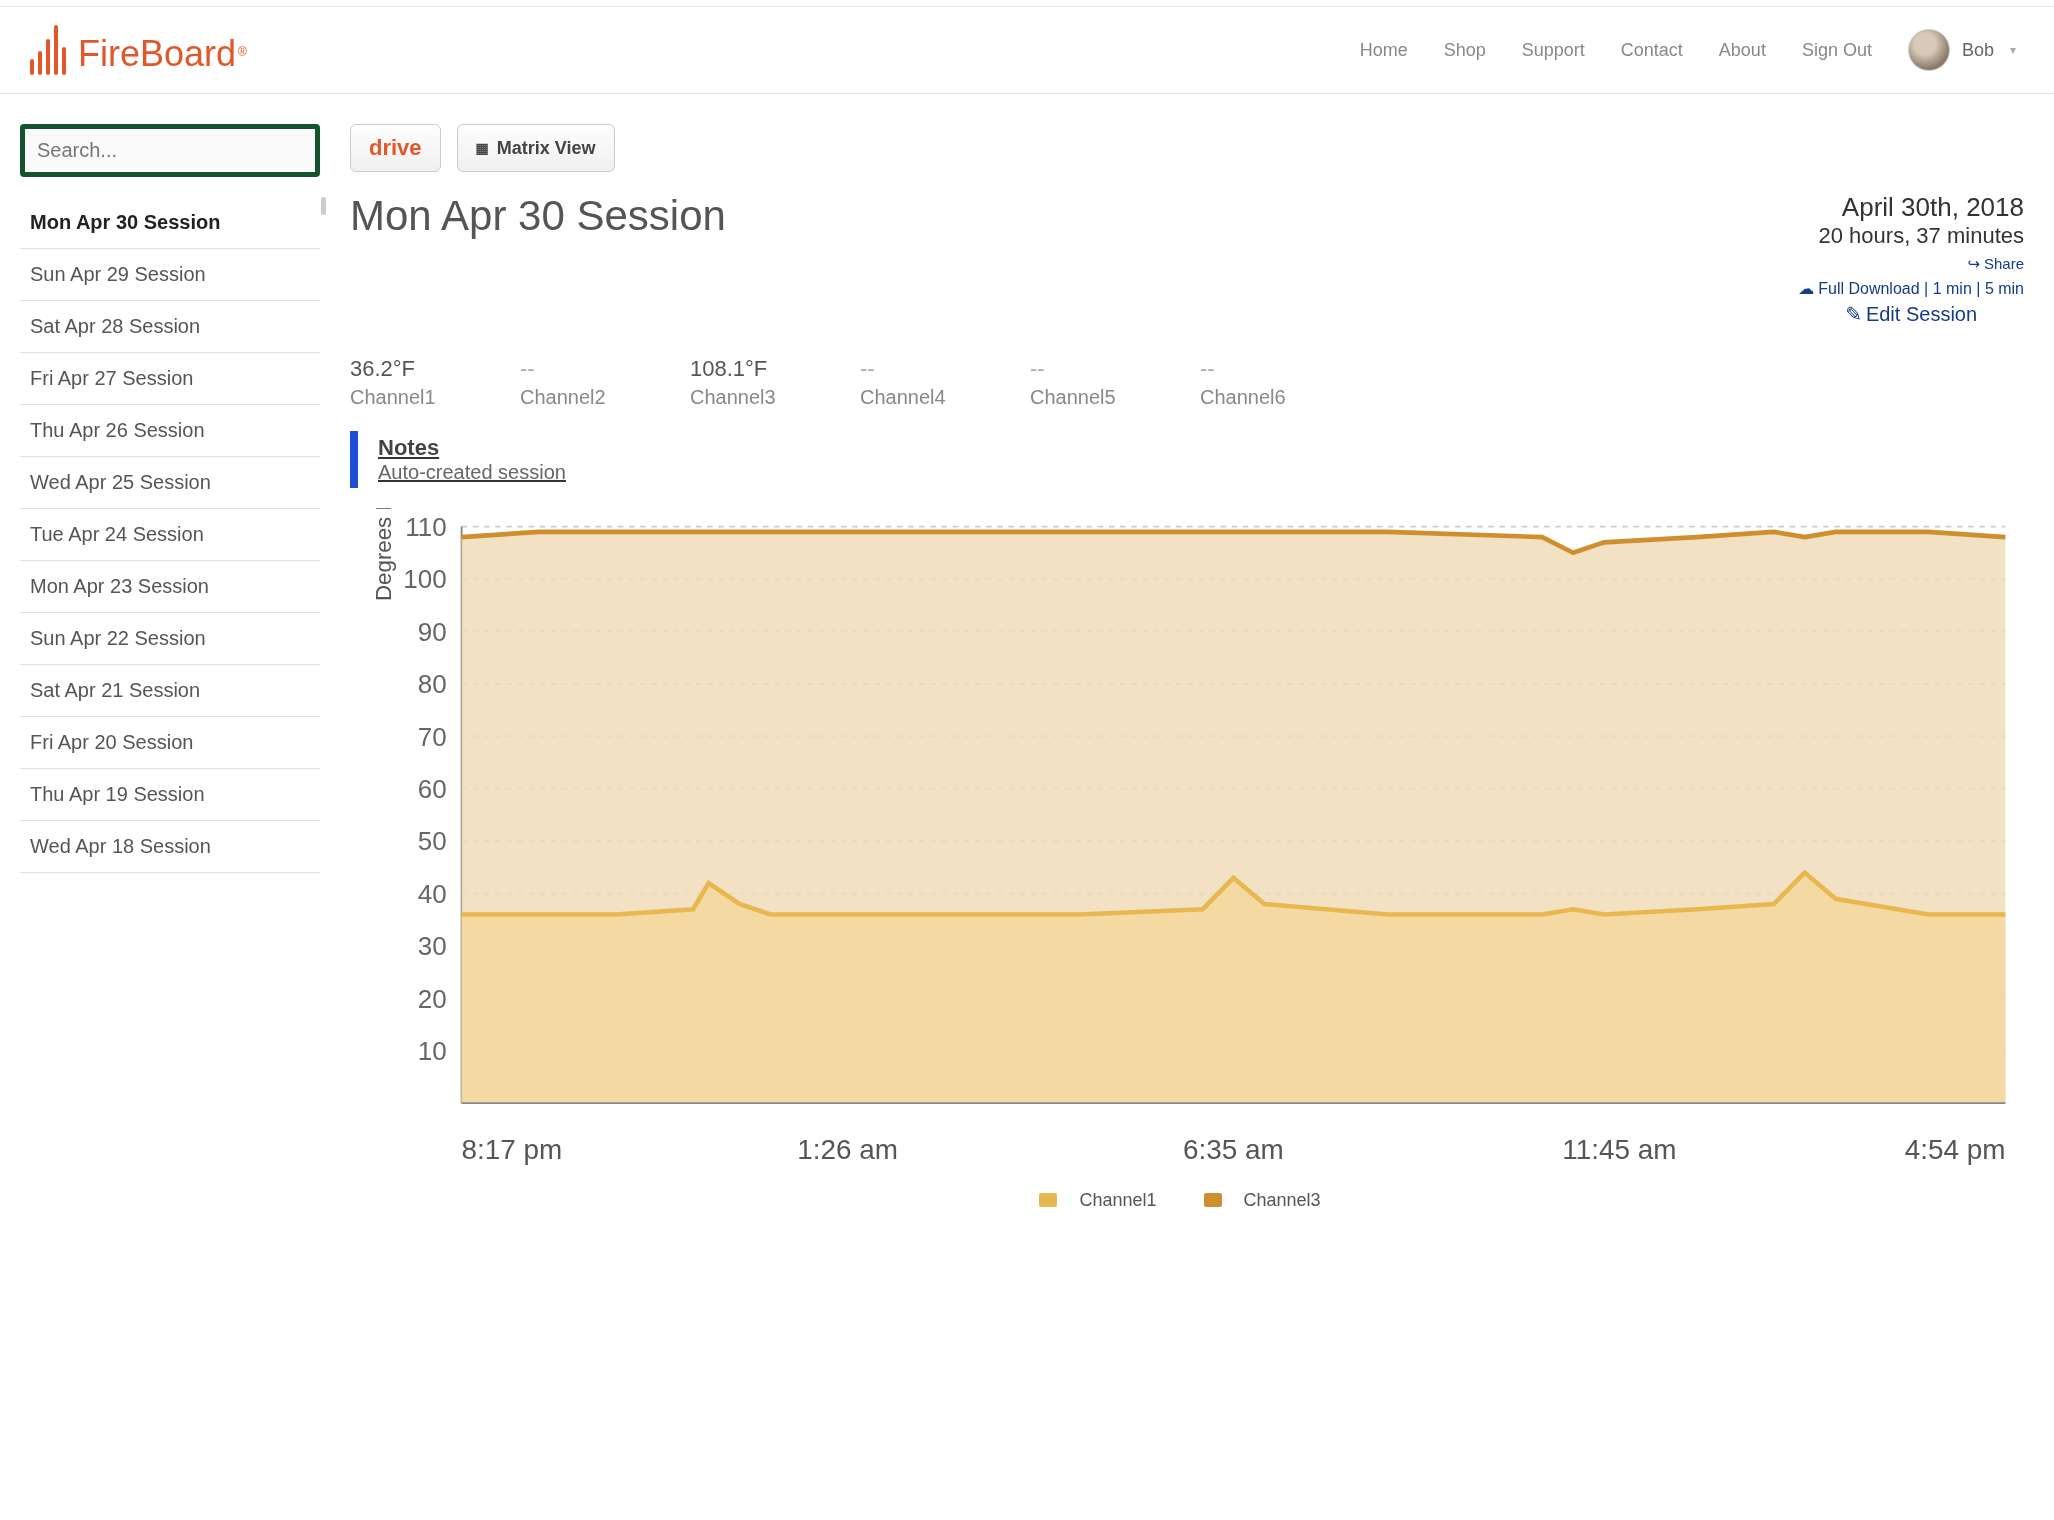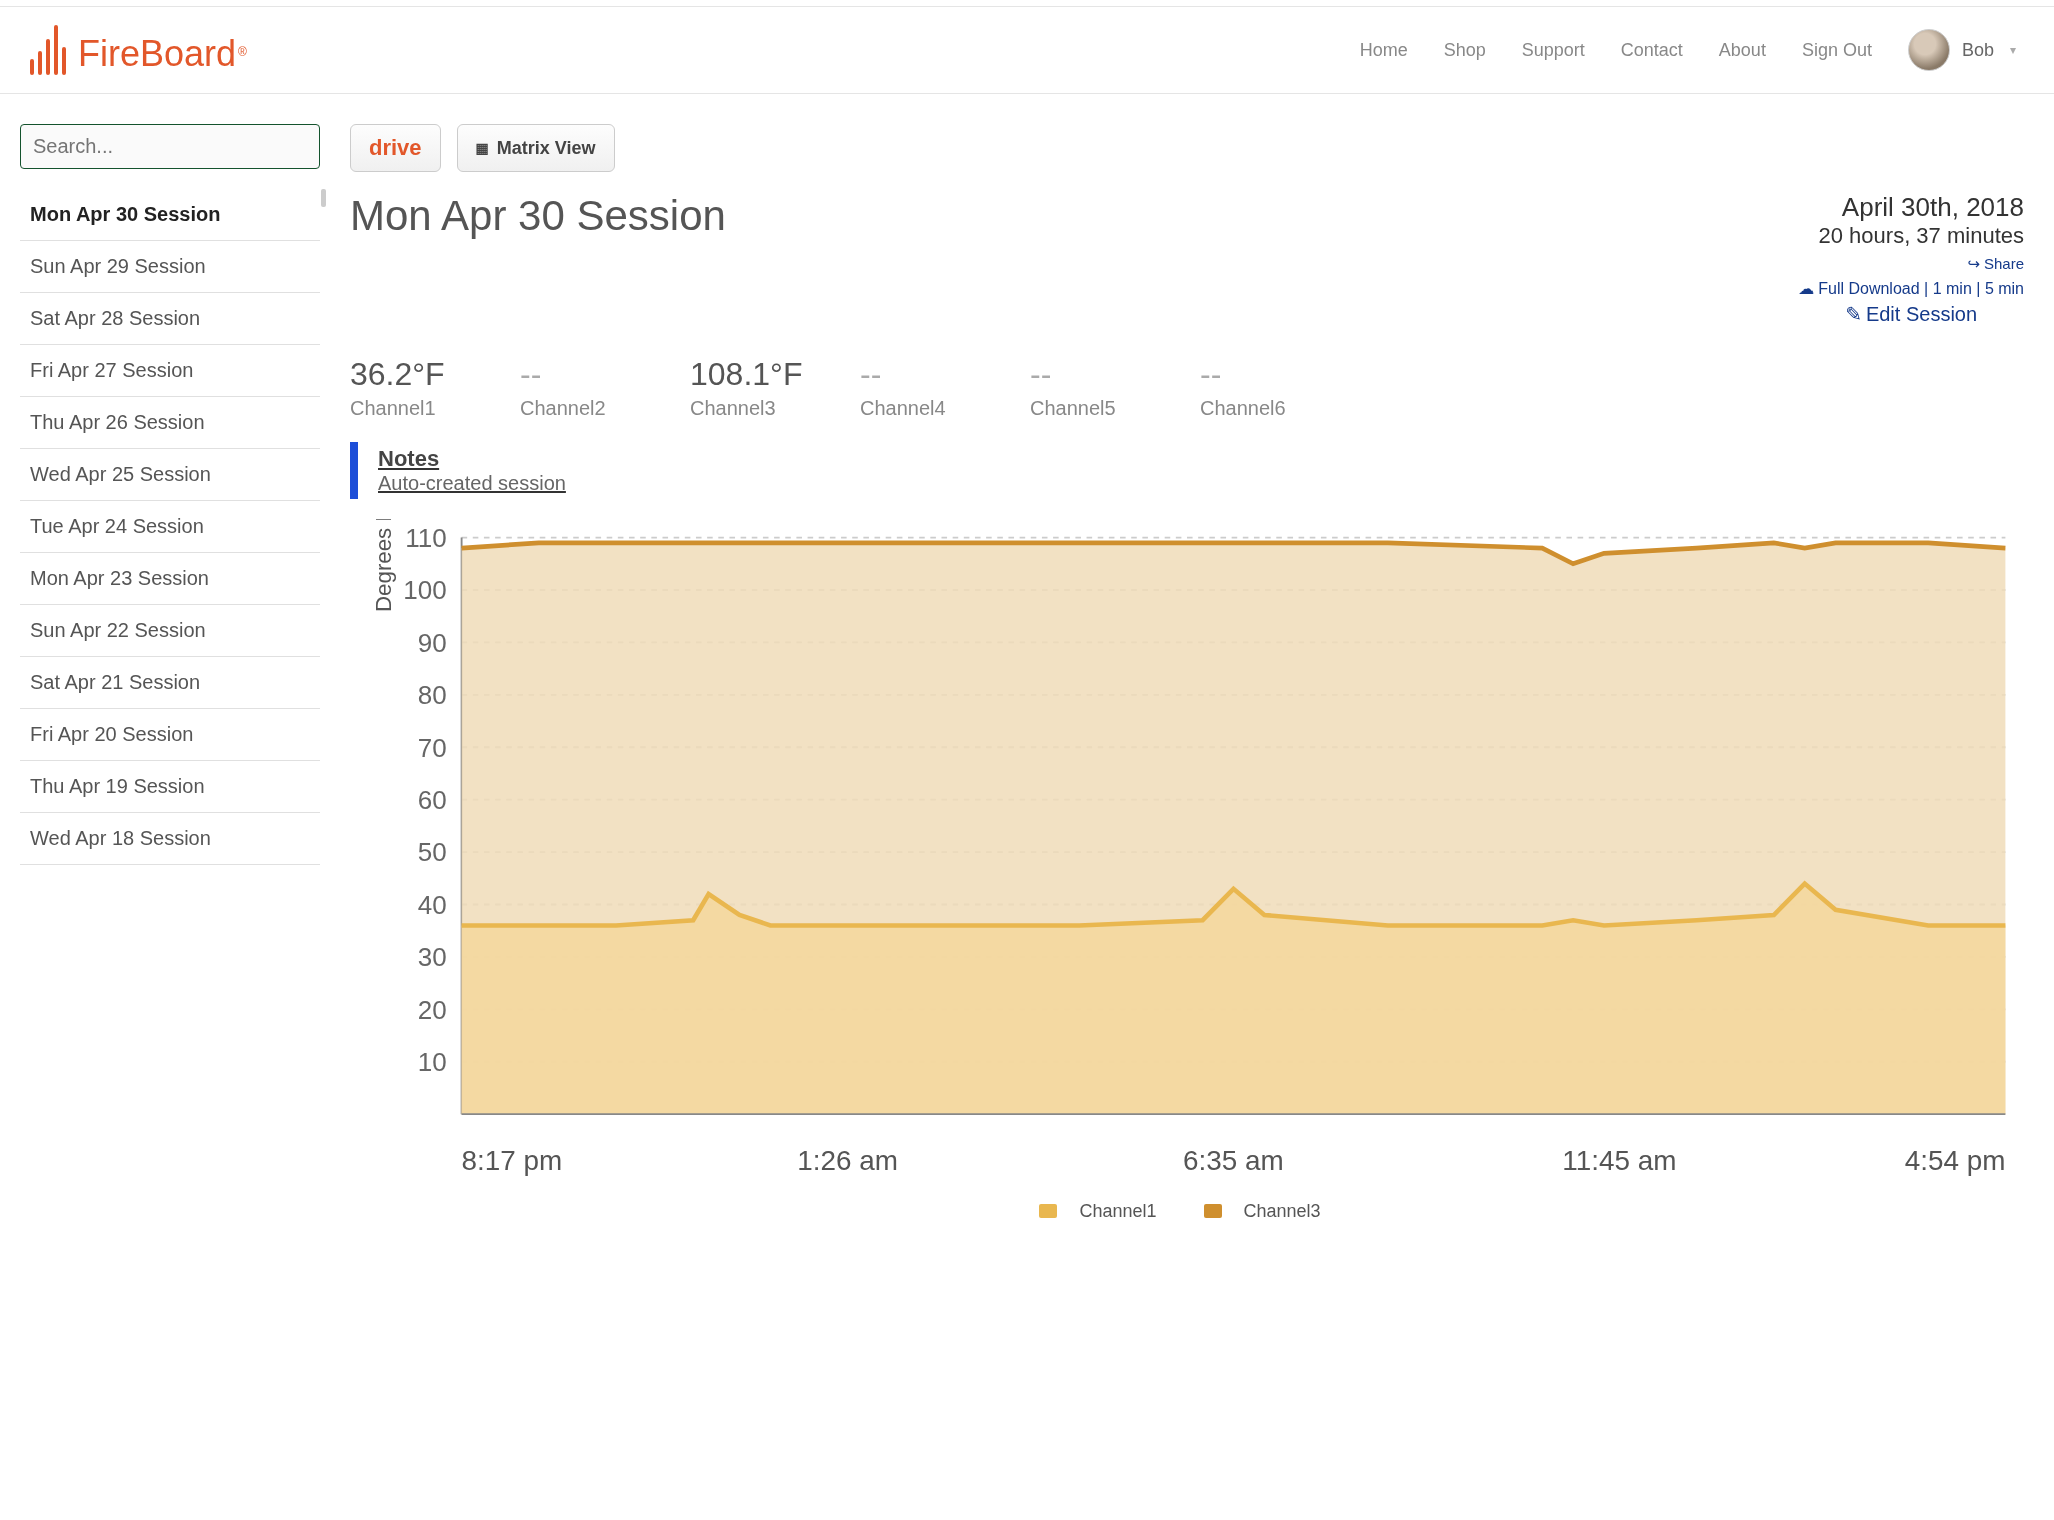--- a/index.html
+++ b/index.html
@@ -66,21 +66,21 @@
     display: flex;
     padding: 30px 20px;
     gap: 30px;
   }
   .sidebar { width: 300px; }
   .search {
     width: 100%;
     padding: 10px 12px;
     font-size: 20px;
     color: #aaa;
-    border: 1px solid #14532d;
+    border: 5px solid #14532d;
     border-radius: 4px;
     background: #fafafa;
   }
   .session-list { margin-top: 20px; }
   .session-item {
     padding: 14px 10px;
     border-bottom: 1px solid #e0e0e0;
     font-size: 20px;
     color: #555;
     cursor: pointer;
@@ -117,21 +117,21 @@
   .meta .date { font-size: 26px; }
   .meta .links { font-size: 16px; color:#153a8a; margin-top:6px;}
   .meta .links a { color:#153a8a; text-decoration:none; cursor:pointer;}
   .meta .links .sep { color:#153a8a; }
   .meta .share { text-align:right; font-size:15px; }
   .meta .edit { text-align:center; font-size:20px; margin-top:4px;}
   .icon-inline { margin-right:4px; }
 
   .channels { display:flex; gap: 30px; margin-top: 30px; flex-wrap:wrap;}
   .channel { min-width: 140px; }
-  .ch-value { font-size: 32px; color:#555; font-weight:300;}
+  .ch-value { font-size: 22px; color:#555; font-weight:300;}
   .ch-value.dim { color:#aaa; }
   .ch-label { font-size: 20px; color:#888; margin-top:4px;}
 
   .notes {
     border-left: 8px solid #1d4ed8;
     padding: 4px 0 4px 20px;
     margin-top: 22px;
     text-decoration: underline;
   }
   .notes-title { font-weight:600; font-size:22px; color:#444;}

